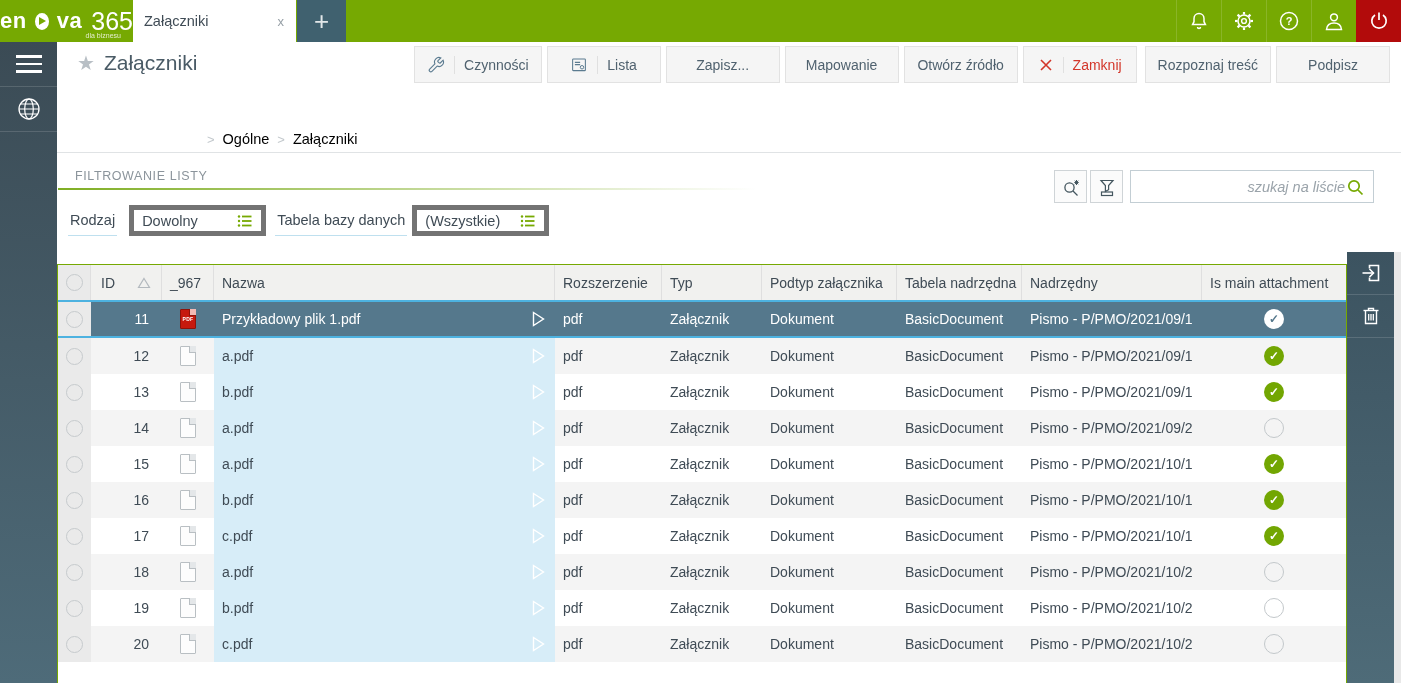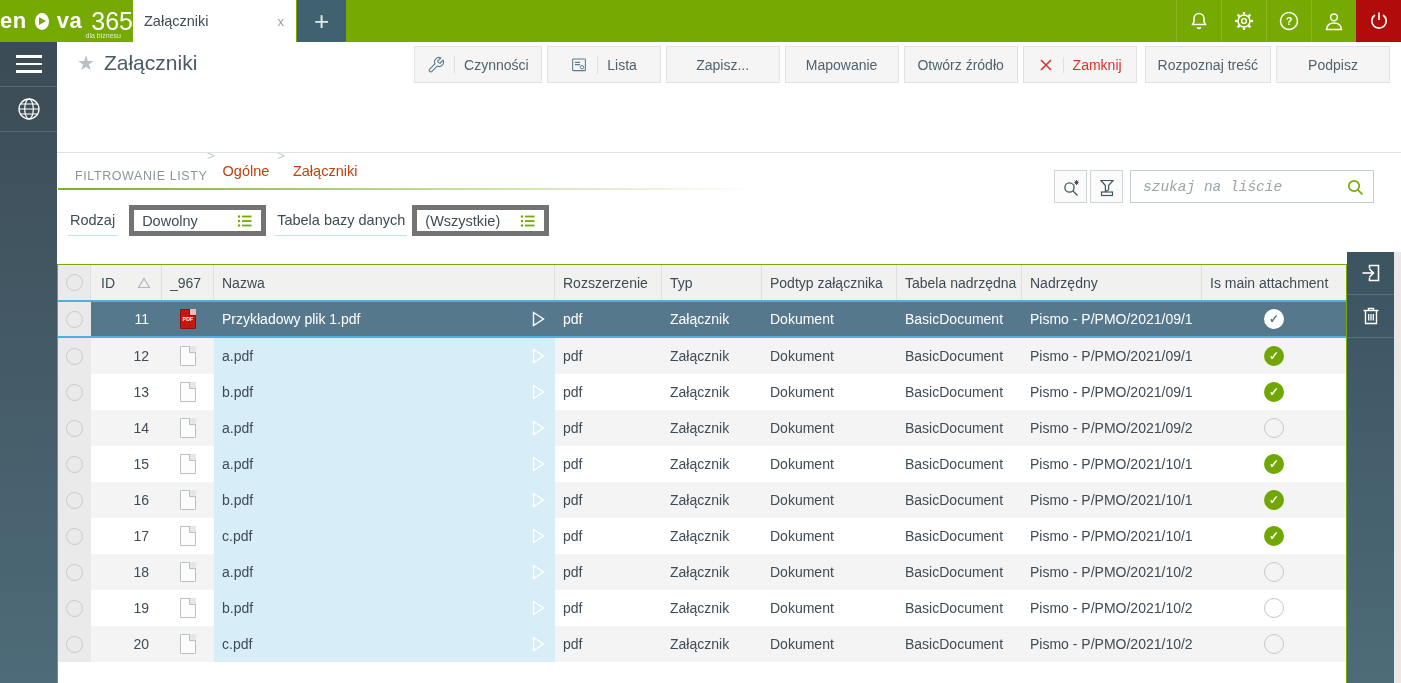--- a/index.html
+++ b/index.html
@@ -37,36 +37,36 @@
   .page-title .title-text { font-size:21px; color:#4a5b66; font-weight:500; }
 
   .toolbar { position:absolute; top:4px; right:11px; display:flex; align-items:flex-end; gap:8px; }
   .toolbar-row { display:flex; gap:5px; }
   .tbtn { height:37px; min-width:114px; background:#f5f5f5; border:1px solid #e2e2e2; display:flex; align-items:center; justify-content:center; gap:9px; font-size:14px; color:#50626f; padding:0 12px; cursor:pointer; }
   .tbtn .ico { display:flex; align-items:center; padding-right:9px; border-right:1px solid #e0e0e0; }
   .tbtn.danger { color:#d3362a; }
 
   .breadcrumb { position:absolute; left:150px; top:89px; display:flex; align-items:center; gap:8px; font-size:14.5px; }
   .breadcrumb .sep { color:#c2c8cc; font-size:13px; }
-  .breadcrumb .crumb { color:#c2410c; cursor:pointer;margin-top:32px; }
+  .breadcrumb .crumb { color:#000000; cursor:pointer; }
 
   .h-divider { position:absolute; top:110px; left:0; width:1344px; height:1px; background:#e0e3e5; }
 
   
   .filter-title { position:absolute; left:18px; top:127px; font-size:12.5px; letter-spacing:.6px; color:#8b949b; }
   .filter-underline { position:absolute; left:1px; top:146px; width:698px; height:2px; background:linear-gradient(90deg,#7fae23 0%, rgba(127,174,35,0) 100%); }
   .filter-fields { position:absolute; left:11px; top:163px; display:flex; align-items:center; }
   .f-label { height:31px; line-height:30px; font-size:14.5px; color:#3f4b55; border-bottom:1px solid #bfe0ef; padding:0 2px; }
   .f-select { height:31px; width:137px; border:5px solid #737373; background:#fff; display:flex; align-items:center; justify-content:space-between; padding:0 8px; font-size:14.5px; color:#3f4b55; cursor:pointer; }
   .ml12{margin-left:12px;} .ml9{margin-left:9px;} .ml5{margin-left:5px;}
   .search-cluster { position:absolute; top:128px; right:27px; display:flex; align-items:center; }
   .sq-btn { width:33px; height:33px; background:#fbfbfb; border:1px solid #cfd4d7; display:flex; align-items:center; justify-content:center; cursor:pointer; }
   .gap3{margin-left:3px;} .gap7{margin-left:7px;}
   .search-box { width:244px; height:33px; border:1px solid #c3ced4; background:#fff; display:flex; align-items:center; padding:0 8px 0 12px; }
-  .search-box input { flex:1; border:none; outline:none; font-size:14.5px; font-style:italic; color:#5a6a74; font-family:Liberation Mono, monospace; }
+  .search-box input { flex:1; border:none; outline:none; font-size:14.5px; font-style:italic; color:#5a6a74; font-family:Liberation Sans, sans-serif;text-align:right; }
   .search-box input::placeholder { color:#9aa3aa; font-style:italic; }
 
   
   .table-wrap { position:absolute; top:222px; left:0; width:1290px; height:431px; border:1px solid #76a902; border-bottom:none; background:#fff; overflow:hidden; }
   .grid-row { display:grid; grid-template-columns:33px 71px 52px 341px 107px 100px 135px 125px 180px 144px; }
   .thead { height:37px; background:#f1f1ef; border-bottom:2px solid #4db2e0; }
   .thead .hcell { display:flex; align-items:center; font-size:14px; color:#3f4b55; padding-left:8px; border-right:1px solid #dfdfdf; height:35px; }
   .thead .hcell:last-child { border-right:none; }
   .hcell.c-radio, .cell.c-radio { background:#eaeaea; display:flex; align-items:center; justify-content:center; padding:0; }
   .hcell.c-id { justify-content:space-between; padding:0 10px; }

